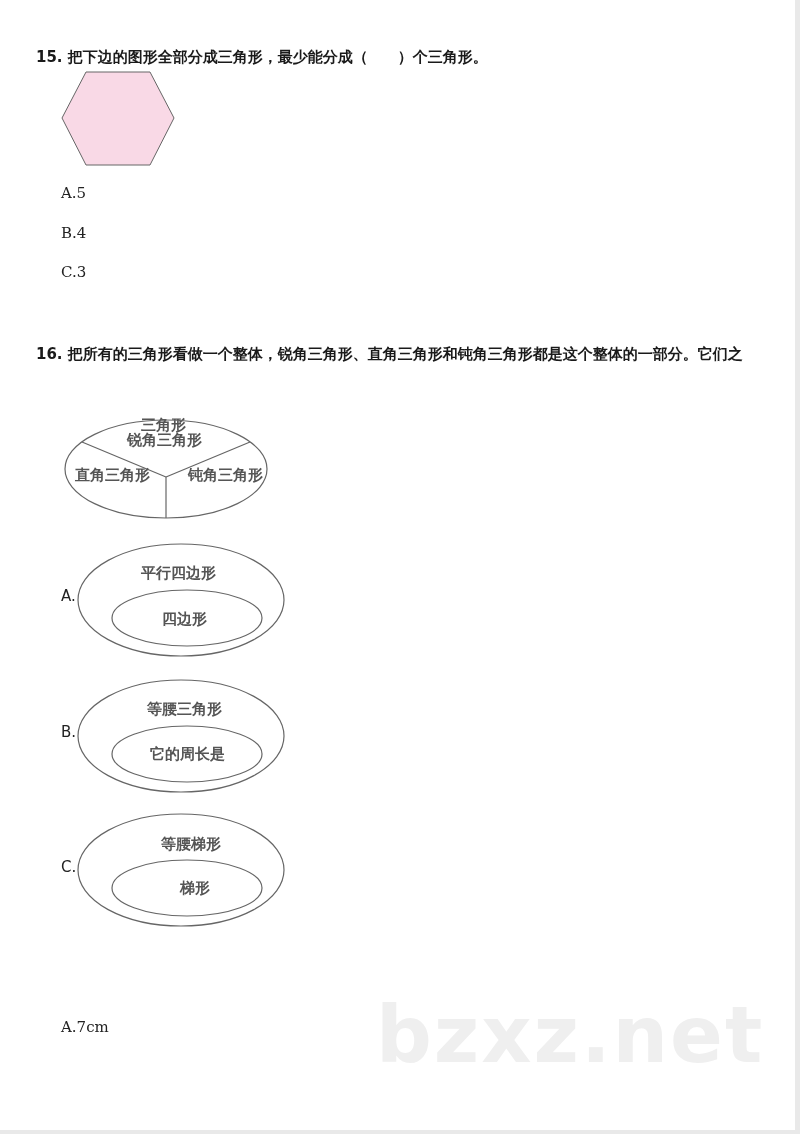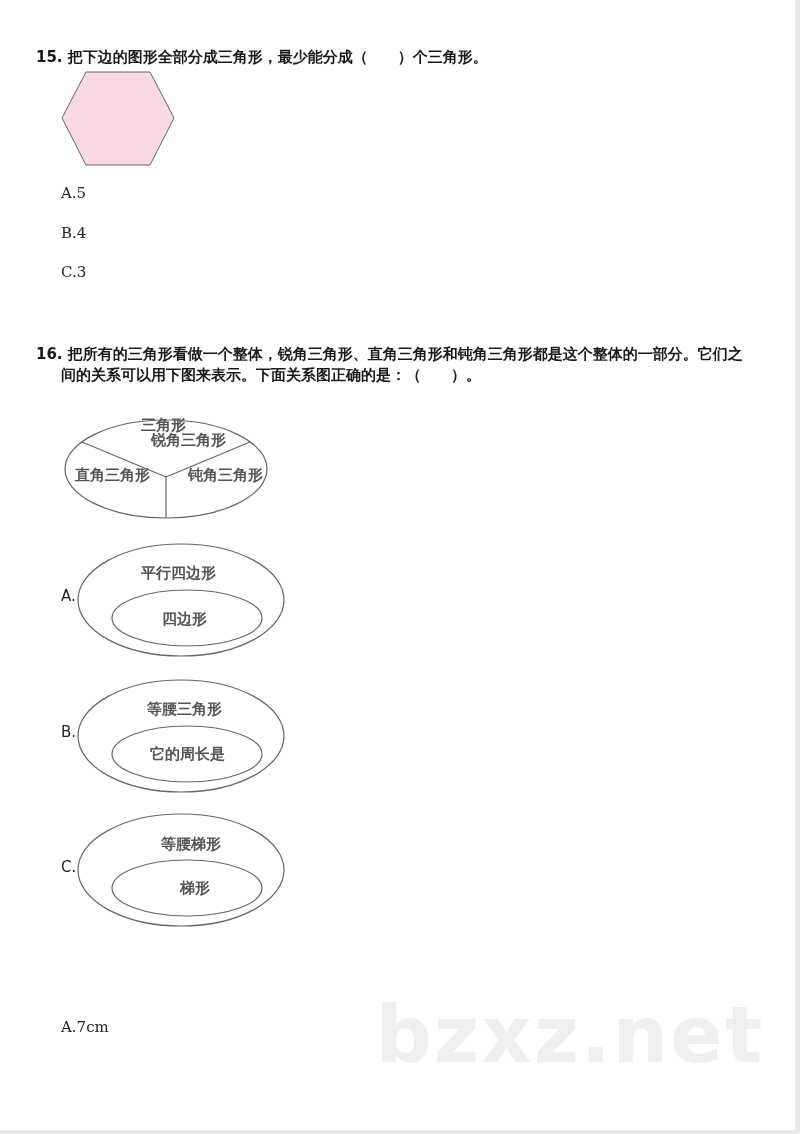--- a/index.html
+++ b/index.html
@@ -26,30 +26,29 @@
     <polygon points="2,48 26,2 90,2 114,48 90,95 26,95" fill="#f9d9e6" stroke="#666" stroke-width="1"></polygon>
   </svg>
   <div class="opt" style="left:61px; top:184px;">A.5</div>
   <div class="opt" style="left:61px; top:224px;">B.4</div>
   <div class="opt" style="left:61px; top:263px;">C.3</div>
 
   <div class="q" style="left:36px; top:337px;margin-top:7px;">
     <span>16.</span>
     <span>把所有的三角形看做一个整体，锐角三角形、直角三角形和钝角三角形都是这个整体的一部分。它们之</span>
   </div>
-  <div class="q" style="left:61px; top:365px;">间的关系可以用下图来表示。下面关系图正确的是：（　　）。</div>
   <div class="q muted" style="left:141px; top:389px;margin-top:26px;">三角形</div>
 
   <svg style="position:absolute; left:62px; top:415px;" width="210" height="110">
     <ellipse cx="104" cy="54" rx="101" ry="49" fill="none" stroke="#666" stroke-width="1.2"></ellipse>
     <line x1="20" y1="27" x2="104" y2="62" stroke="#666" stroke-width="1.2"></line>
     <line x1="188" y1="27" x2="104" y2="62" stroke="#666" stroke-width="1.2"></line>
     <line x1="104" y1="62" x2="104" y2="103" stroke="#666" stroke-width="1.2"></line>
   </svg>
-  <div class="q muted" style="left:127px; top:430px; font-family:'DejaVu Serif','Liberation Serif',serif;margin-left:24px;">锐角三角形</div>
+  <div class="q muted" style="left:127px; top:430px; font-family:'DejaVu Serif','Liberation Serif',serif;">锐角三角形</div>
   <div class="q muted" style="left:75px; top:465px; font-family:'DejaVu Serif','Liberation Serif',serif;">直角三角形</div>
   <div class="q muted" style="left:188px; top:465px; font-family:'DejaVu Serif','Liberation Serif',serif;">钝角三角形</div>
 
   <div class="opt-label" style="left:61px; top:587px;">A.</div>
   <svg style="position:absolute; left:76px; top:542px;" width="212" height="118">
     <ellipse cx="105" cy="58" rx="103" ry="56" fill="none" stroke="#666" stroke-width="1.2"></ellipse>
     <ellipse cx="111" cy="76" rx="75" ry="28" fill="none" stroke="#666" stroke-width="1.2"></ellipse>
   </svg>
   <div class="q muted" style="left:141px; top:563px; font-family:'DejaVu Serif','Liberation Serif',serif;">平行四边形</div>
   <div class="q muted" style="left:162px; top:609px; font-family:'DejaVu Serif','Liberation Serif',serif;">四边形</div>

